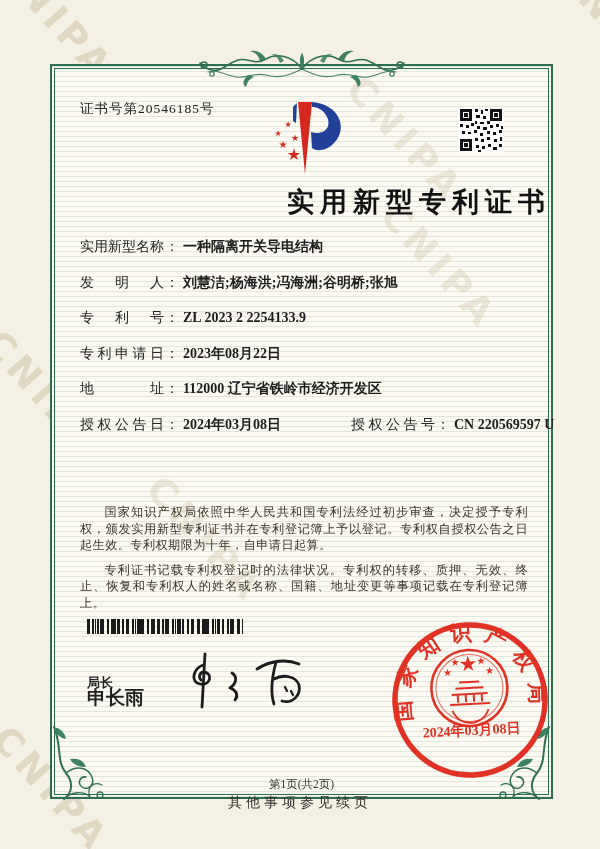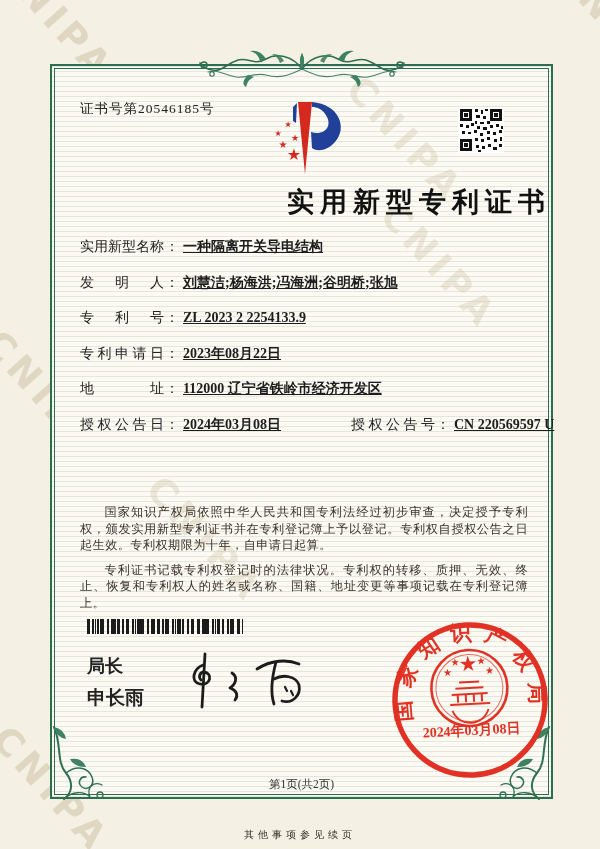--- a/index.html
+++ b/index.html
@@ -47,47 +47,47 @@
     font-size:27px;font-weight:700;letter-spacing:6px;color:#111;
   }
   
   .fields{position:absolute;left:28px;top:172px;width:460px;font-size:14px;}
   .frow{height:20px;margin-bottom:15.5px;position:relative;white-space:nowrap;}
   .flabel{
     display:inline-block;width:84px;vertical-align:top;
     text-align:justify;text-align-last:justify;color:#242424;
   }
   .fcolon{display:inline-block;margin:0 4px 0 1px;color:#242424;}
-  .fvalue{font-weight:700;color:#1d1d1d;text-decoration:underline;}
+  .fvalue{font-weight:700;color:#1d1d1d;}
   .g2{position:absolute;left:271px;top:0;}
   
   .paras{position:absolute;left:28px;top:420px;width:448px;margin-top:18px;}
   .paras p{
     margin:0 0 8px 0;font-size:12.2px;line-height:16.6px;text-indent:2em;
     color:#3a332a;letter-spacing:.4px;text-align:justify;
   }
   
   .barcode{
     position:absolute;left:35px;top:553px;width:156px;height:15px;
     background-image:
       repeating-linear-gradient(90deg,#1b1b1b 0 2px,rgba(0,0,0,0) 2px 5px),
       repeating-linear-gradient(90deg,#1b1b1b 0 1px,rgba(0,0,0,0) 1px 8px),
       repeating-linear-gradient(90deg,#1b1b1b 0 3px,rgba(0,0,0,0) 3px 13px);
   }
   
-  .sig-role{position:absolute;left:35px;top:588px;font-size:18px;font-weight:700;color:#222;}
+  .sig-role{position:absolute;left:35px;top:608px;font-size:13px;font-weight:700;color:#222;}
   .sig-name{position:absolute;left:35px;top:619px;font-size:19px;font-weight:700;color:#222;}
   .sig-script{position:absolute;left:125px;top:583px;}
   
   .seal{position:absolute;left:336px;top:552px;width:164px;height:164px;transform:rotate(-3deg);}
   
   .page-num{position:absolute;top:711px;left:0;width:100%;text-align:center;font-size:11.5px;color:#333;}
   .continuation{
-    position:absolute;top:828px;left:0;width:100%;text-align:center;
-    font-size:10px;letter-spacing:4px;color:#33302a;
+    position:absolute;top:794px;left:0;width:100%;text-align:center;
+    font-size:14px;letter-spacing:4px;color:#33302a;
   }
   svg{display:block;}
 </style>
 </head>
 <body>
 
 <div class="wm wm1">CNIPA</div>
 <div class="wm wm8">CNIPA</div>
 <div class="wm wm4">CNIPA</div>
 <div class="wm wm6">CNIPA</div>

